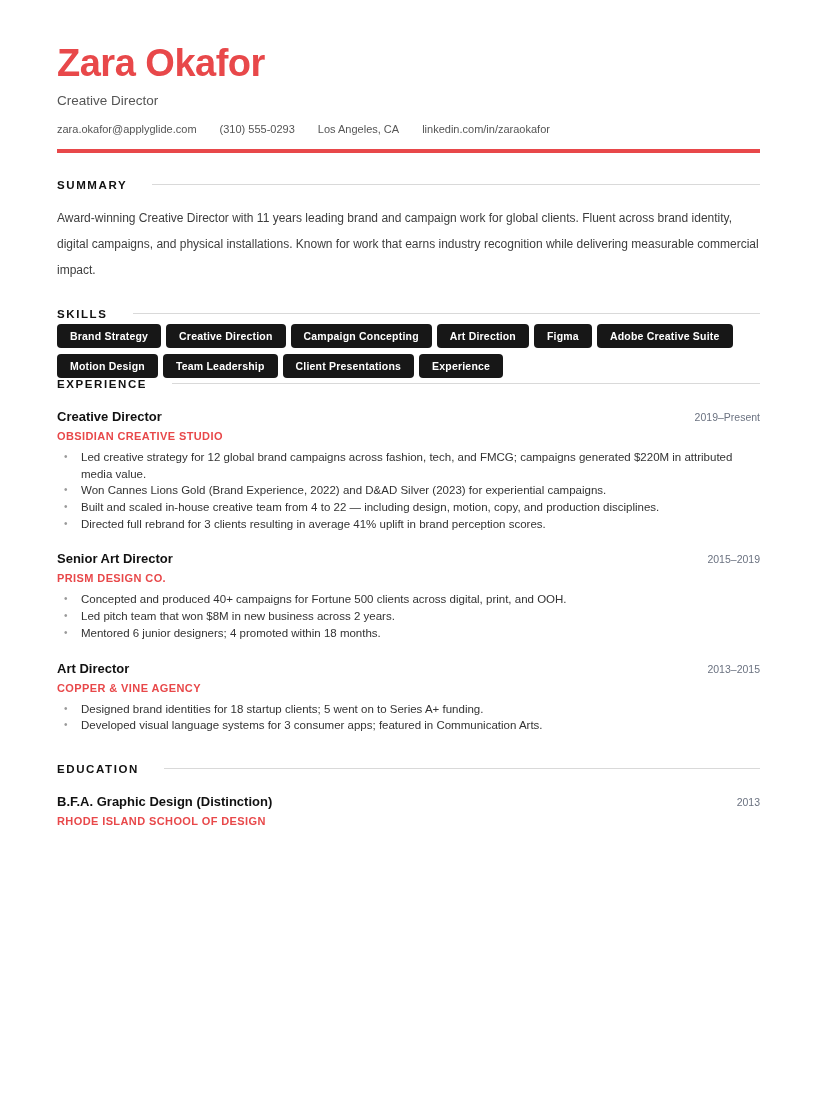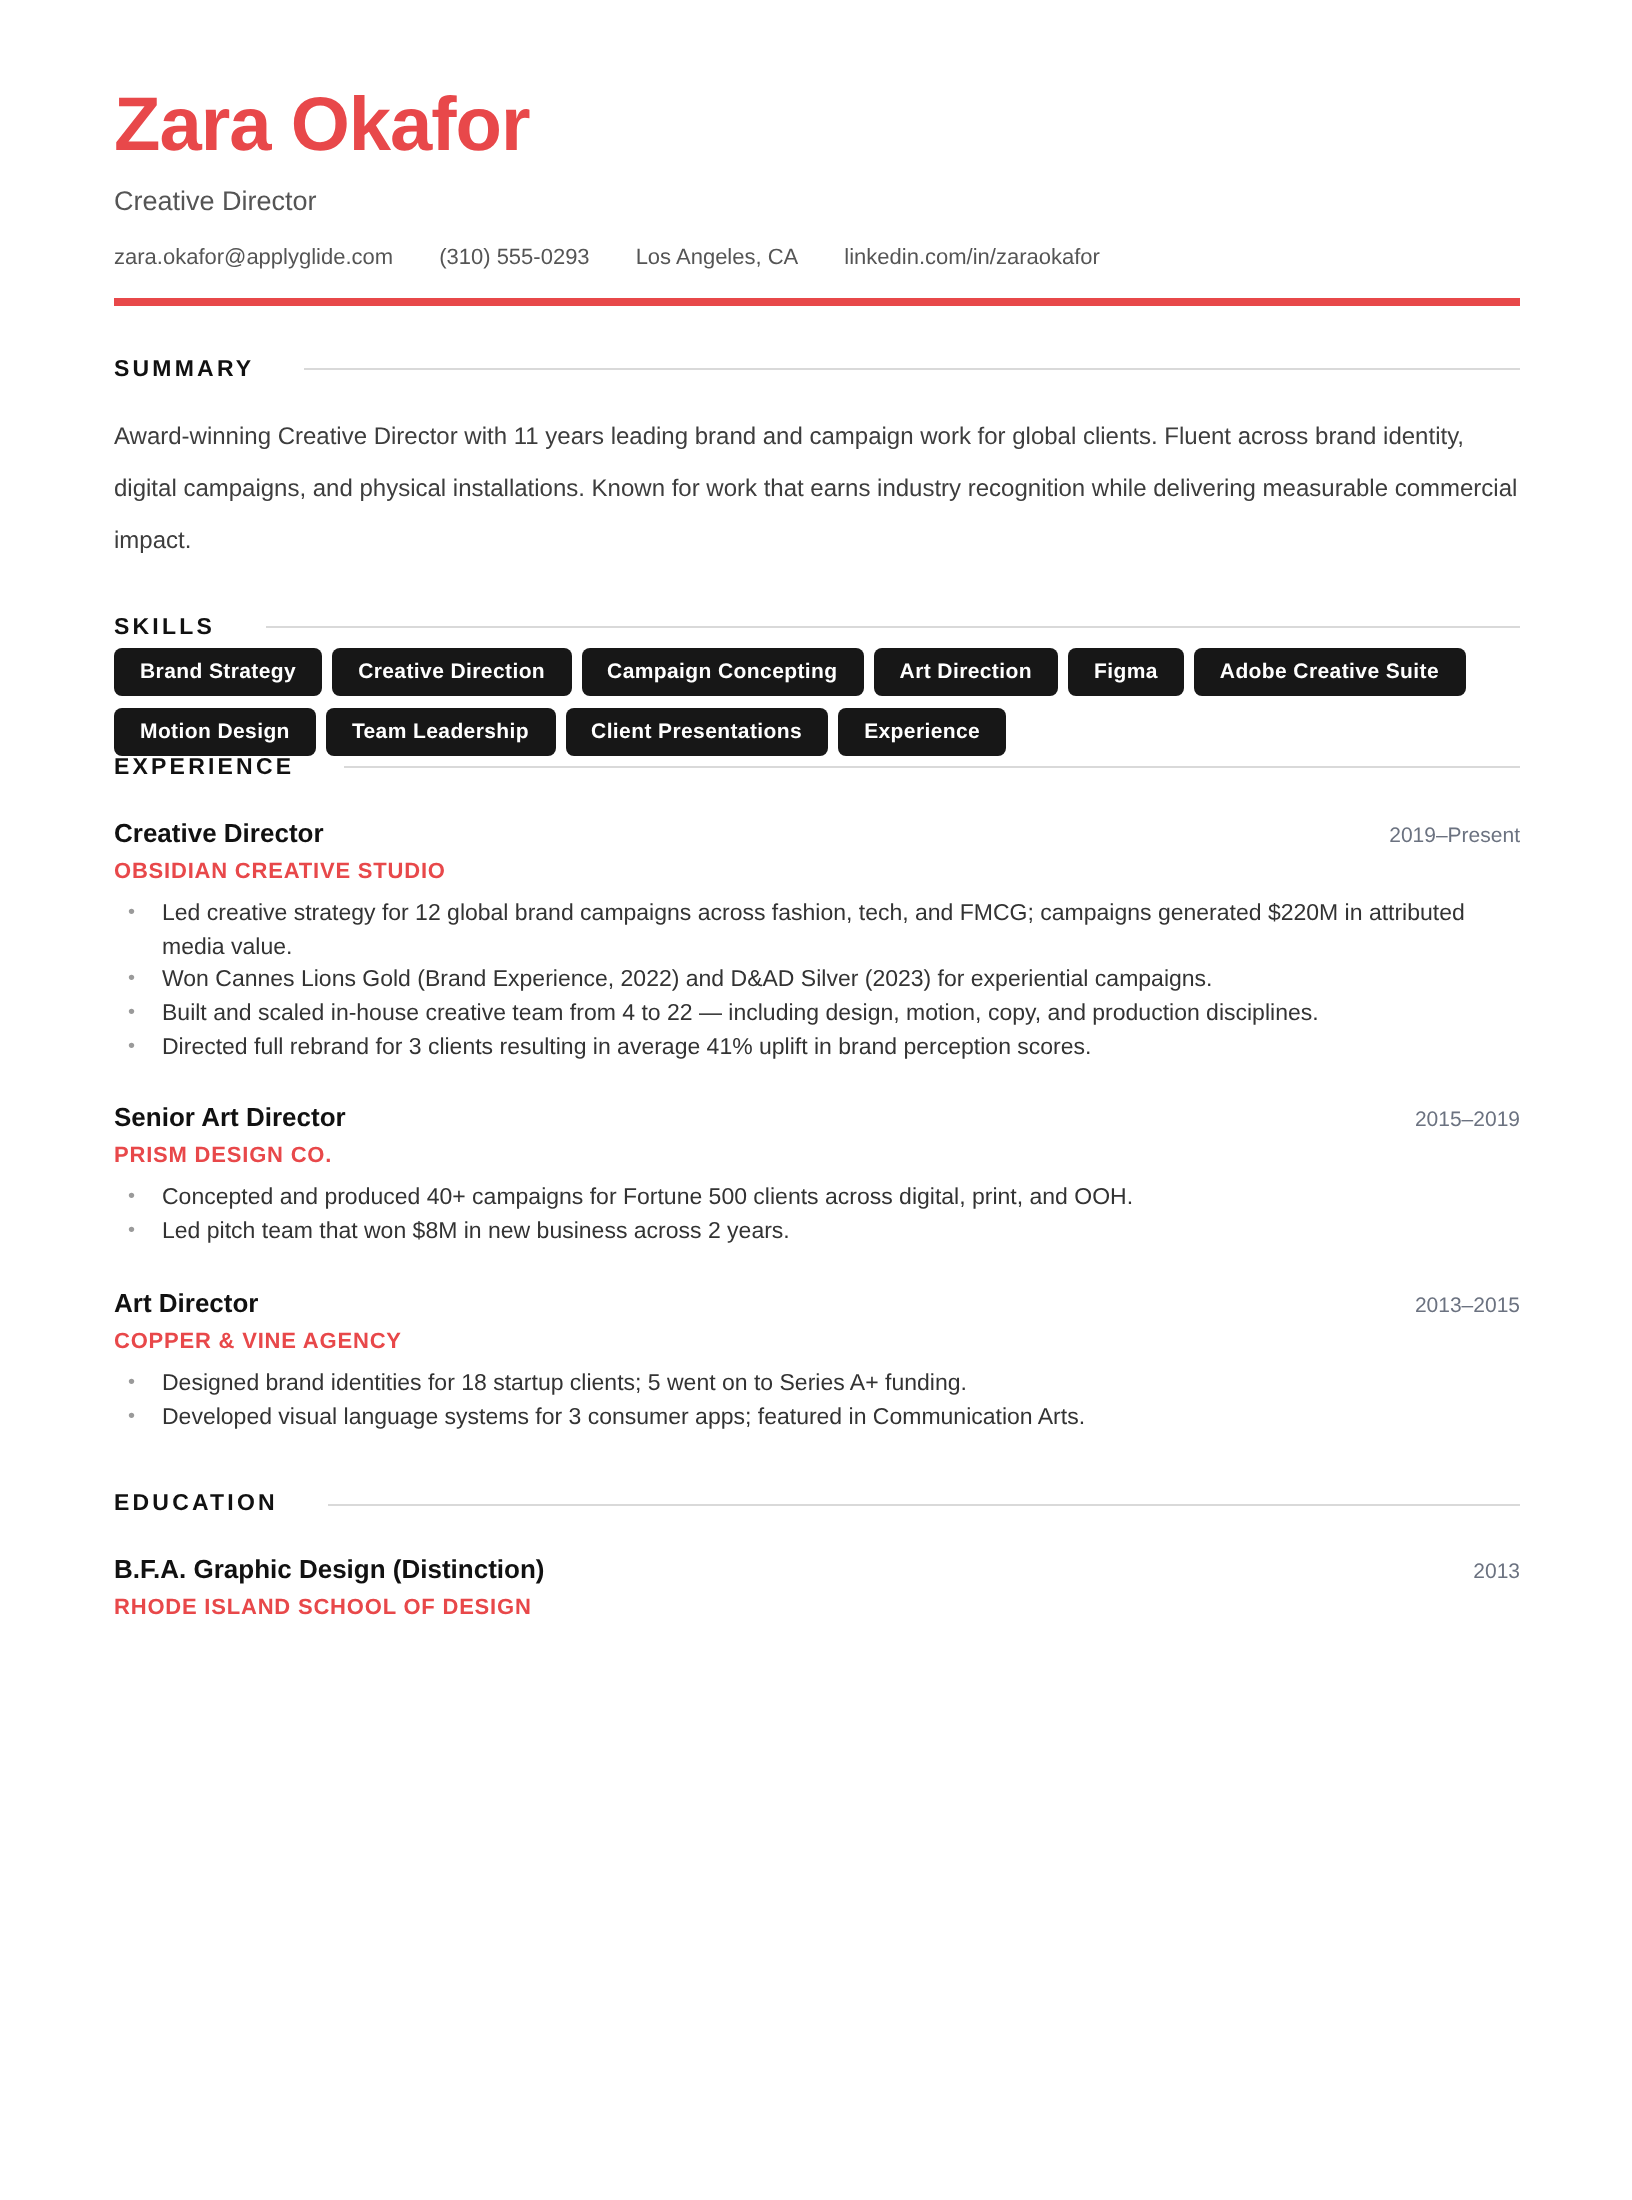--- a/index.html
+++ b/index.html
@@ -202,20 +202,21 @@
 
     <div class="entry">
       <div class="entry-head">
         <span class="entry-title">Senior Art Director</span>
         <span class="entry-dates">2015–2019</span>
       </div>
       <div class="entry-org">PRISM DESIGN CO.</div>
       <ul class="bullets">
         <li>Concepted and produced 40+ campaigns for Fortune 500 clients across digital, print, and OOH.</li>
         <li>Led pitch team that won $8M in new business across 2 years.</li>
+        <li>Mentored 6 junior designers; 4 promoted within 18 months.</li>
       </ul>
     </div>
 
     <div class="entry">
       <div class="entry-head">
         <span class="entry-title">Art Director</span>
         <span class="entry-dates">2013–2015</span>
       </div>
       <div class="entry-org">COPPER &amp; VINE AGENCY</div>
       <ul class="bullets">

